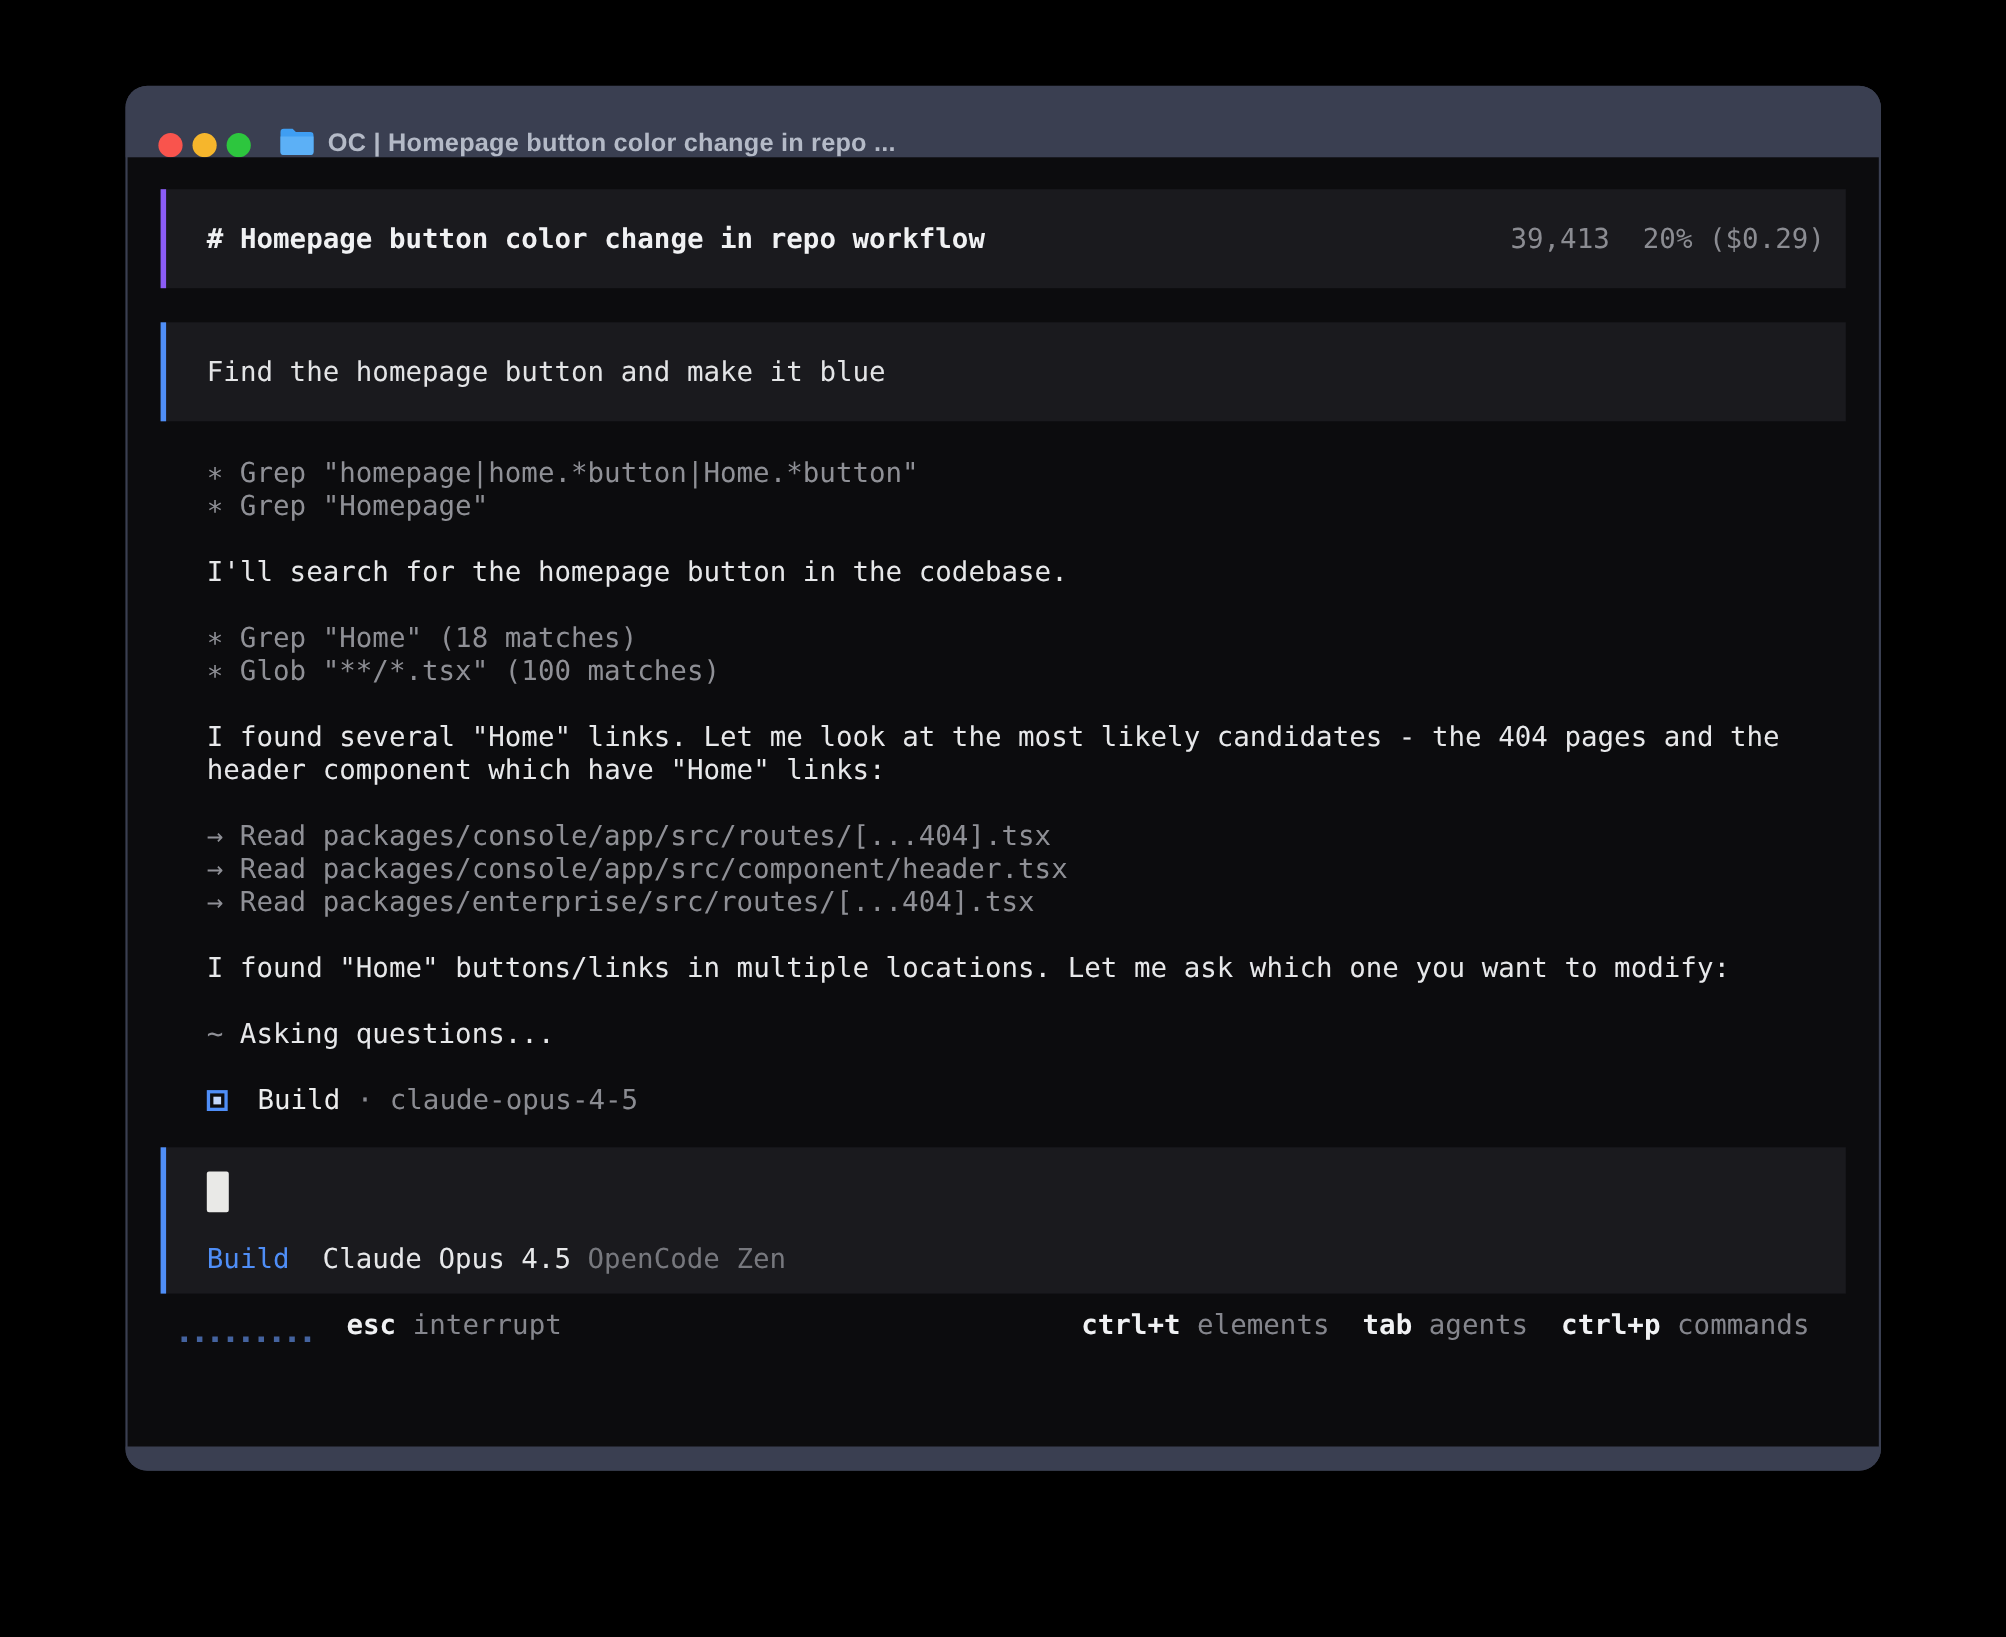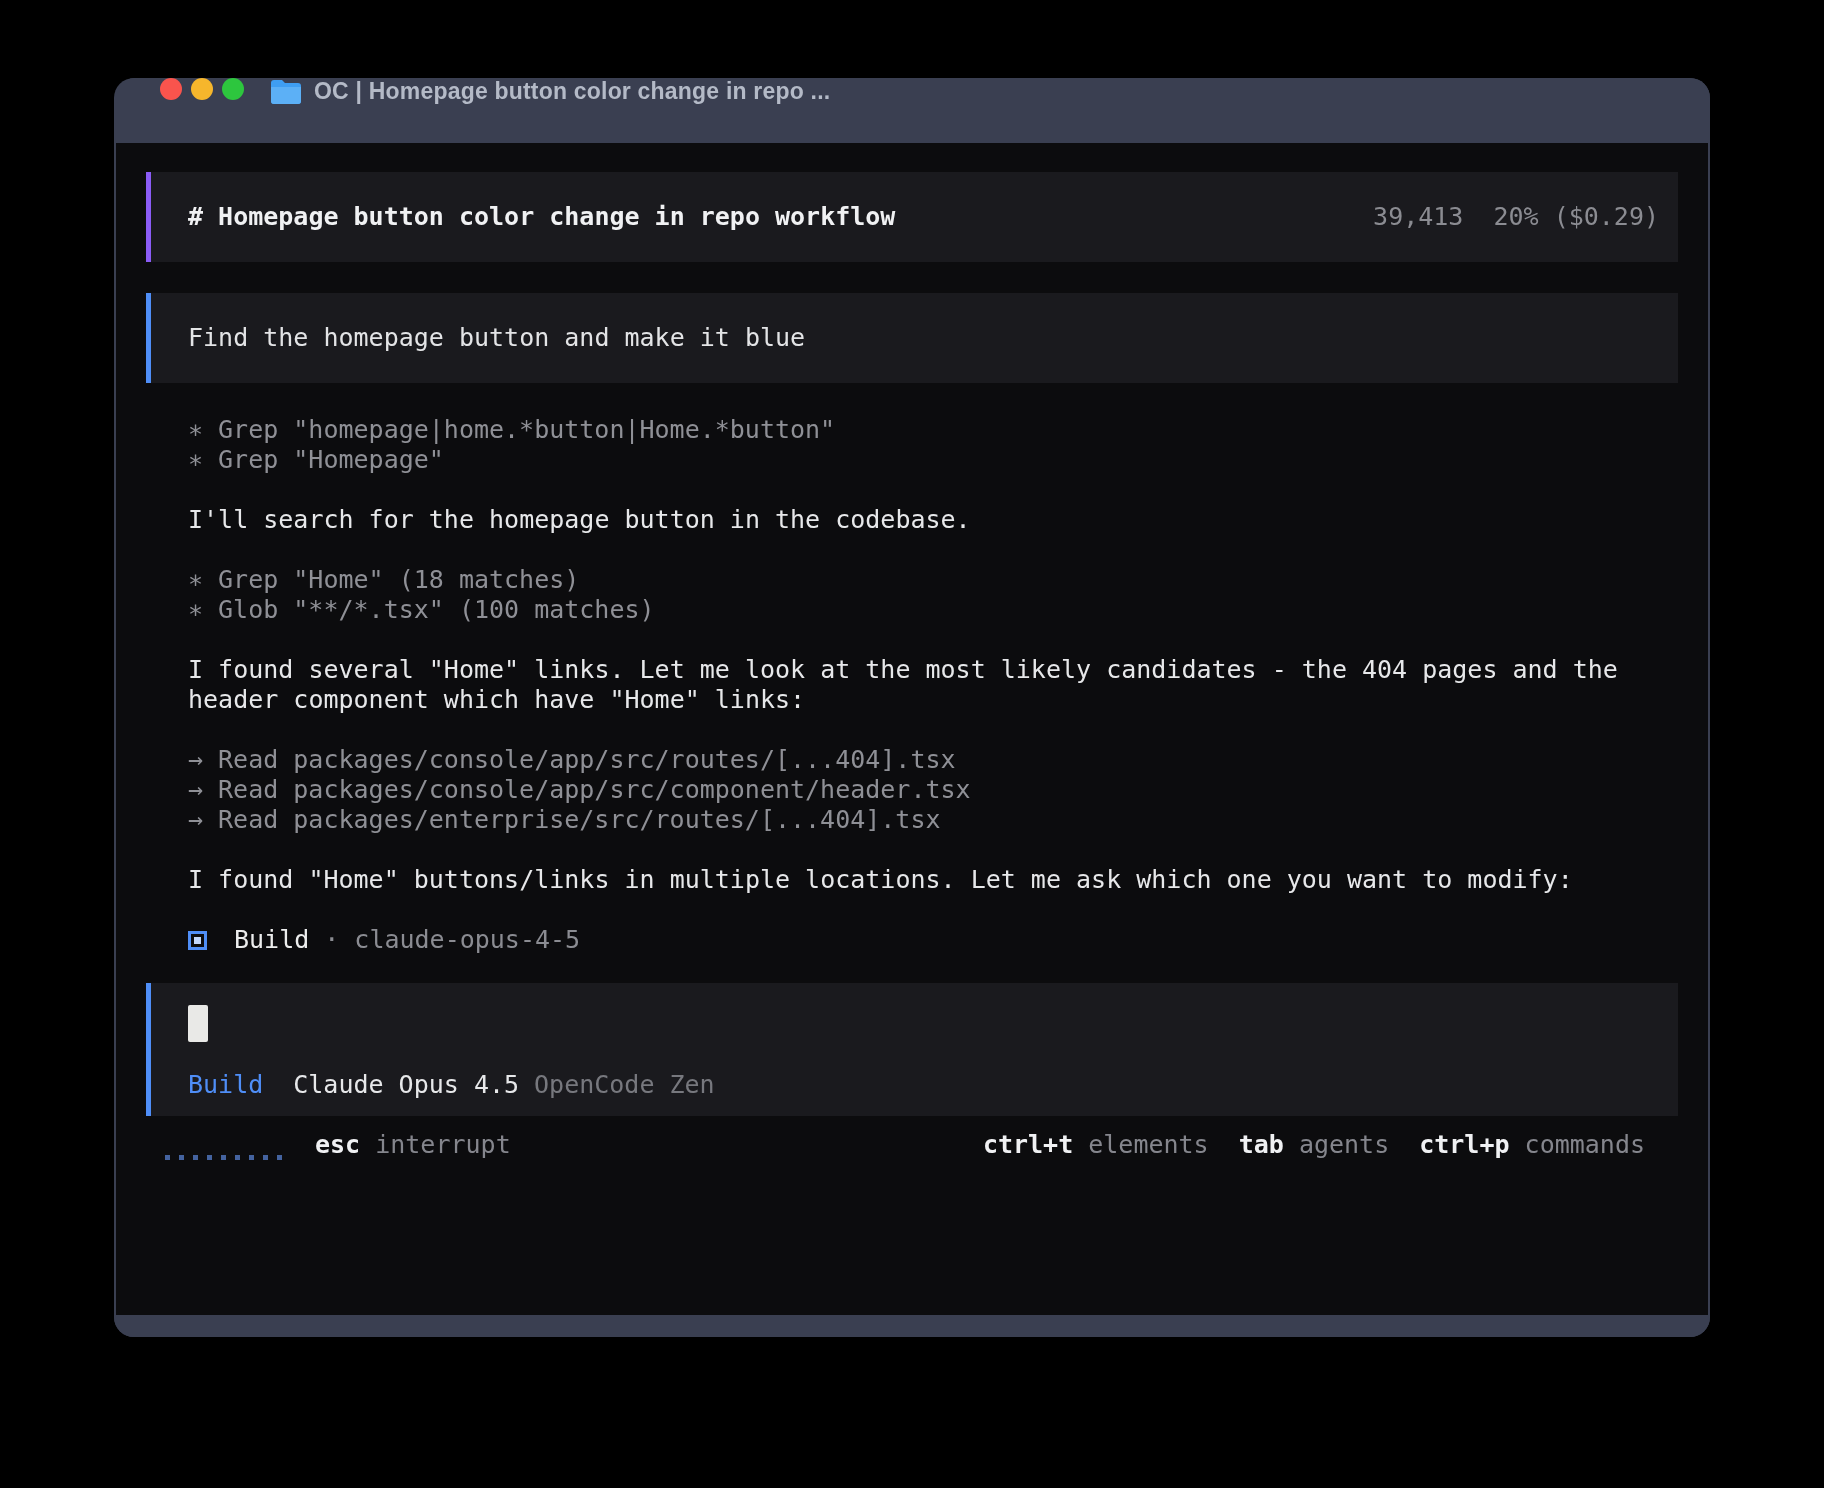--- a/index.html
+++ b/index.html
@@ -8,24 +8,23 @@
   .stage { position: relative; width: 1824px; height: 1488px; background: #000; }
 
   .window {
     position: absolute; left: 114px; top: 78px; width: 1596px; height: 1259px;
     background: #3a3f51; border-radius: 20px; overflow: hidden;
     display: flex; flex-direction: column;
   }
 
   
   .titlebar {
-    height: 65px; flex: 0 0 65px; display: flex; align-items: flex-start;
+    height: 65px; flex: 0 0 65px; display: flex; align-items: flex-end;
     padding-left: 30px; background: #3a3f51;
     font-family: "Liberation Sans", sans-serif;
-    margin-left: 16px;
   }
   .tl { width: 22px; height: 22px; border-radius: 50%; margin-right: 9px; }
   .tl.red { background: #f9544d; }
   .tl.yellow { background: #f6b62c; }
   .tl.green { background: #2dc63e; }
   .folder { margin: 0 11px 0 16px; display: inline-flex; }
   .win-title { color: #b4bac7; font-size: 23px; font-weight: bold; letter-spacing: 0.2px; }
 
   
   .content {
@@ -157,20 +156,23 @@
         <div class="block">
           <div class="line muted-line"><span class="tool-prefix">→</span><span>Read packages/console/app/src/routes/[...404].tsx</span></div>
           <div class="line muted-line"><span class="tool-prefix">→</span><span>Read packages/console/app/src/component/header.tsx</span></div>
           <div class="line muted-line"><span class="tool-prefix">→</span><span>Read packages/enterprise/src/routes/[...404].tsx</span></div>
         </div>
 
         <div class="block">
           <div class="line white-line">I found "Home" buttons/links in multiple locations. Let me ask which one you want to modify:</div>
         </div>
 
+        <div class="block">
+          <div class="line white-line"><span class="tool-prefix muted-line">~</span><span>Asking questions...</span></div>
+        </div>
 
         <div class="status-row">
           <span class="agent-box">
               <span class="dot"></span>
             </span>
           <span class="status-agent">Build</span>
           <span class="status-sep">·</span>
           <span class="status-model">claude-opus-4-5</span>
         </div>
       </div>

